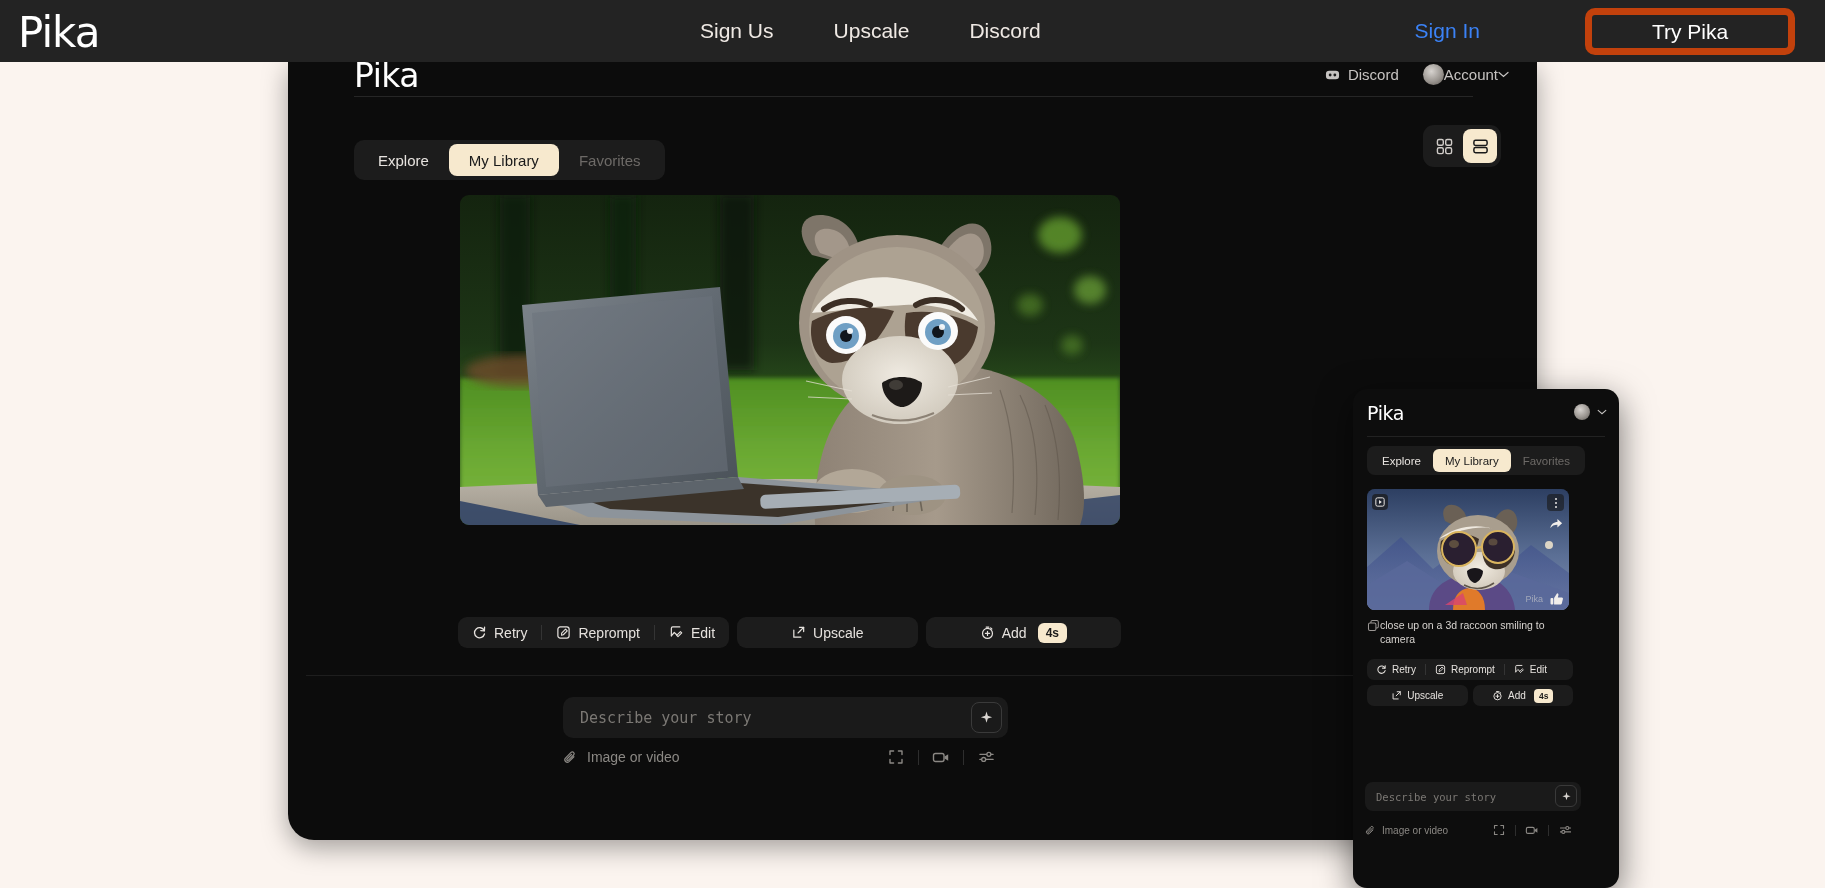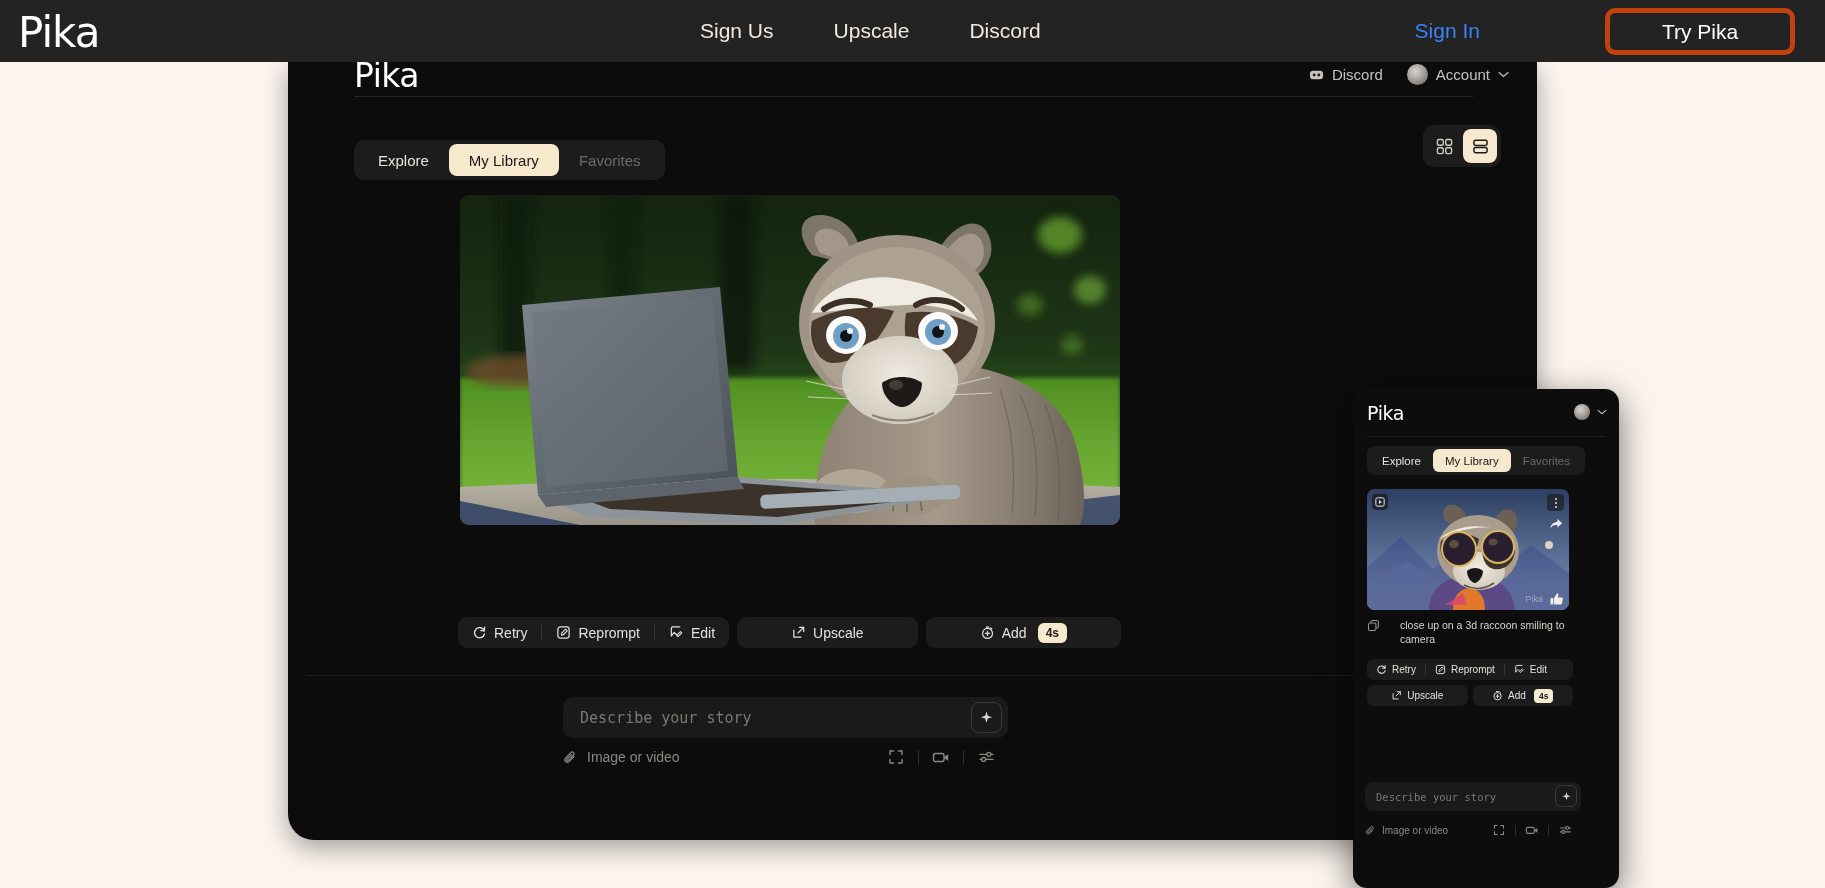--- a/index.html
+++ b/index.html
@@ -20,22 +20,22 @@
     font-size:42px; color:#fff; letter-spacing:-1px; font-weight:400;
     font-family:"DejaVu Sans", sans-serif;
   }
   .navlinks{
     position:absolute; left:700px; top:0; height:62px;
     display:flex; align-items:center; gap:60px;
   }
   .navlinks a{ color:#efe9e4; font-size:21px; text-decoration:none; white-space:nowrap;}
   .signin{ position:absolute; right:345px; top:19px; color:#3b82f6; font-size:21px; }
   .trypika{
-    position:absolute; right:30px; top:8px; width:190px; height:47px;
-    border:5px solid #c2410c; border-radius:10px; color:#fff; font-size:21px;
+    position:absolute; right:30px; top:8px; width:210px; height:47px;
+    border:7px solid #c2410c; border-radius:10px; color:#fff; font-size:21px;
     display:flex; align-items:center; justify-content:center;
     background:transparent;
   }
 
   
   .apppanel{
     position:absolute; left:288px; top:62px; width:1249px; height:778px;
     background:#0C0C0C; border-radius:0 0 26px 26px; overflow:hidden;
     box-shadow:0 8px 26px rgba(0,0,0,.35);
   }
@@ -44,21 +44,21 @@
   }
   .app-logo{
     position:absolute; left:66px; top:2px;
     font-size:33px; color:#fff; letter-spacing:-.5px;
     font-family:"DejaVu Sans", sans-serif;
   }
   .app-head-right{
     position:absolute; right:28px; top:10px; display:flex; align-items:center; gap:10px;
   }
   .discord-chip{ display:flex; align-items:center; gap:8px; color:#c6c3c1; font-size:15px;}
-  .acct{ display:flex; align-items:center; gap:8px; color:#c6c3c1; font-size:15px; margin-left:14px;}
+  .acct{ display:flex; align-items:center; color:#c6c3c1; font-size:15px; margin-left:14px;}
   .avatar{
     width:21px;height:21px;border-radius:50%;
     background:radial-gradient(circle at 40% 35%, #d7d3cf 0%, #9b9691 55%, #5d5853 100%);
     display:inline-block;
   }
   .head-rule{
     position:absolute; left:66px; top:42px; width:1119px; height:1px; background:#262626;
   }
 
   
@@ -173,21 +173,21 @@
     width:17px;height:17px;border-radius:4px;background:rgba(25,25,25,.62);
     display:flex;flex-direction:column;align-items:center;justify-content:center;gap:2px;
   }
   .kdot{width:2px;height:2px;border-radius:50%;background:#e9e6e3;}
   .m-watermark{
     position:absolute; right:26px; bottom:6px; color:rgba(220,216,212,.55); font-size:9px;
   }
 
   .m-caption{
     position:absolute; top:229px; left:14px; width:206px;
-    display:flex; gap:20px; color:#D8D4D0; font-size:10.5px; line-height:1.35;
+    display:flex; gap:0; color:#D8D4D0; font-size:10.5px; line-height:1.35;
   }
   .m-actions{ position:absolute; top:270px; left:14px; width:206px;}
   .m-row{ display:flex; gap:5px; margin-bottom:5px;}
   .m-group{ background:#1C1C1C;border-radius:7px;height:21px;display:flex;align-items:center;}
   .m-ab{ height:21px;display:flex;align-items:center;gap:5px;padding:0 9px;color:#E6E2DE;font-size:10px;white-space:nowrap;}
   .m-vsep{width:1px;height:11px;background:#343434;}
   .m-badge{ background:#F7E9CE;color:#1a1a1a;font-size:8.5px;font-weight:600;border-radius:4px;padding:2px 5px;margin-left:3px;}
 
   .m-promptwrap{
     position:absolute; bottom:48px; left:12px; width:216px;

